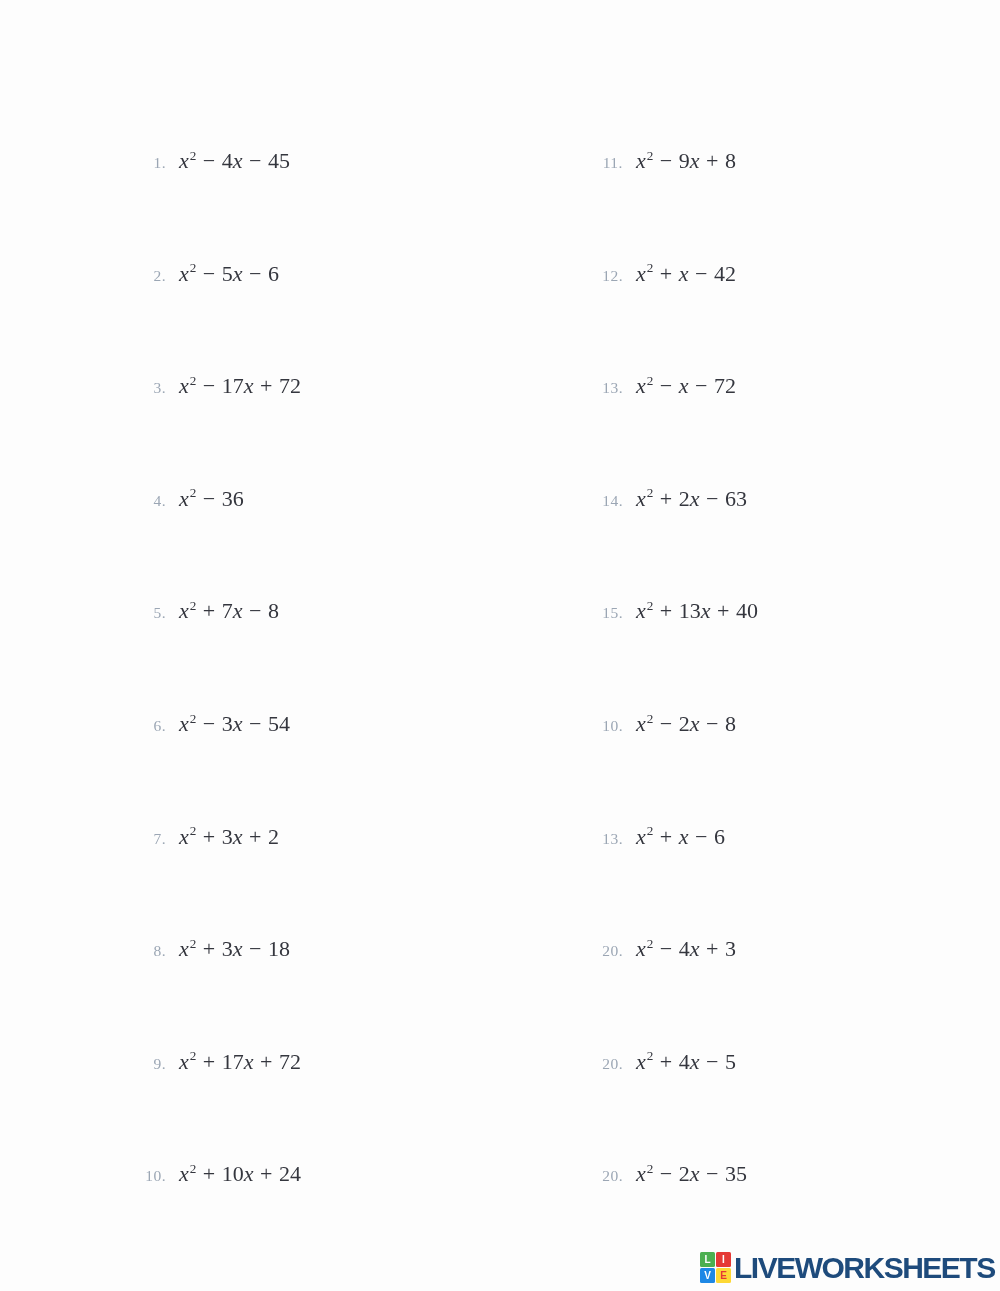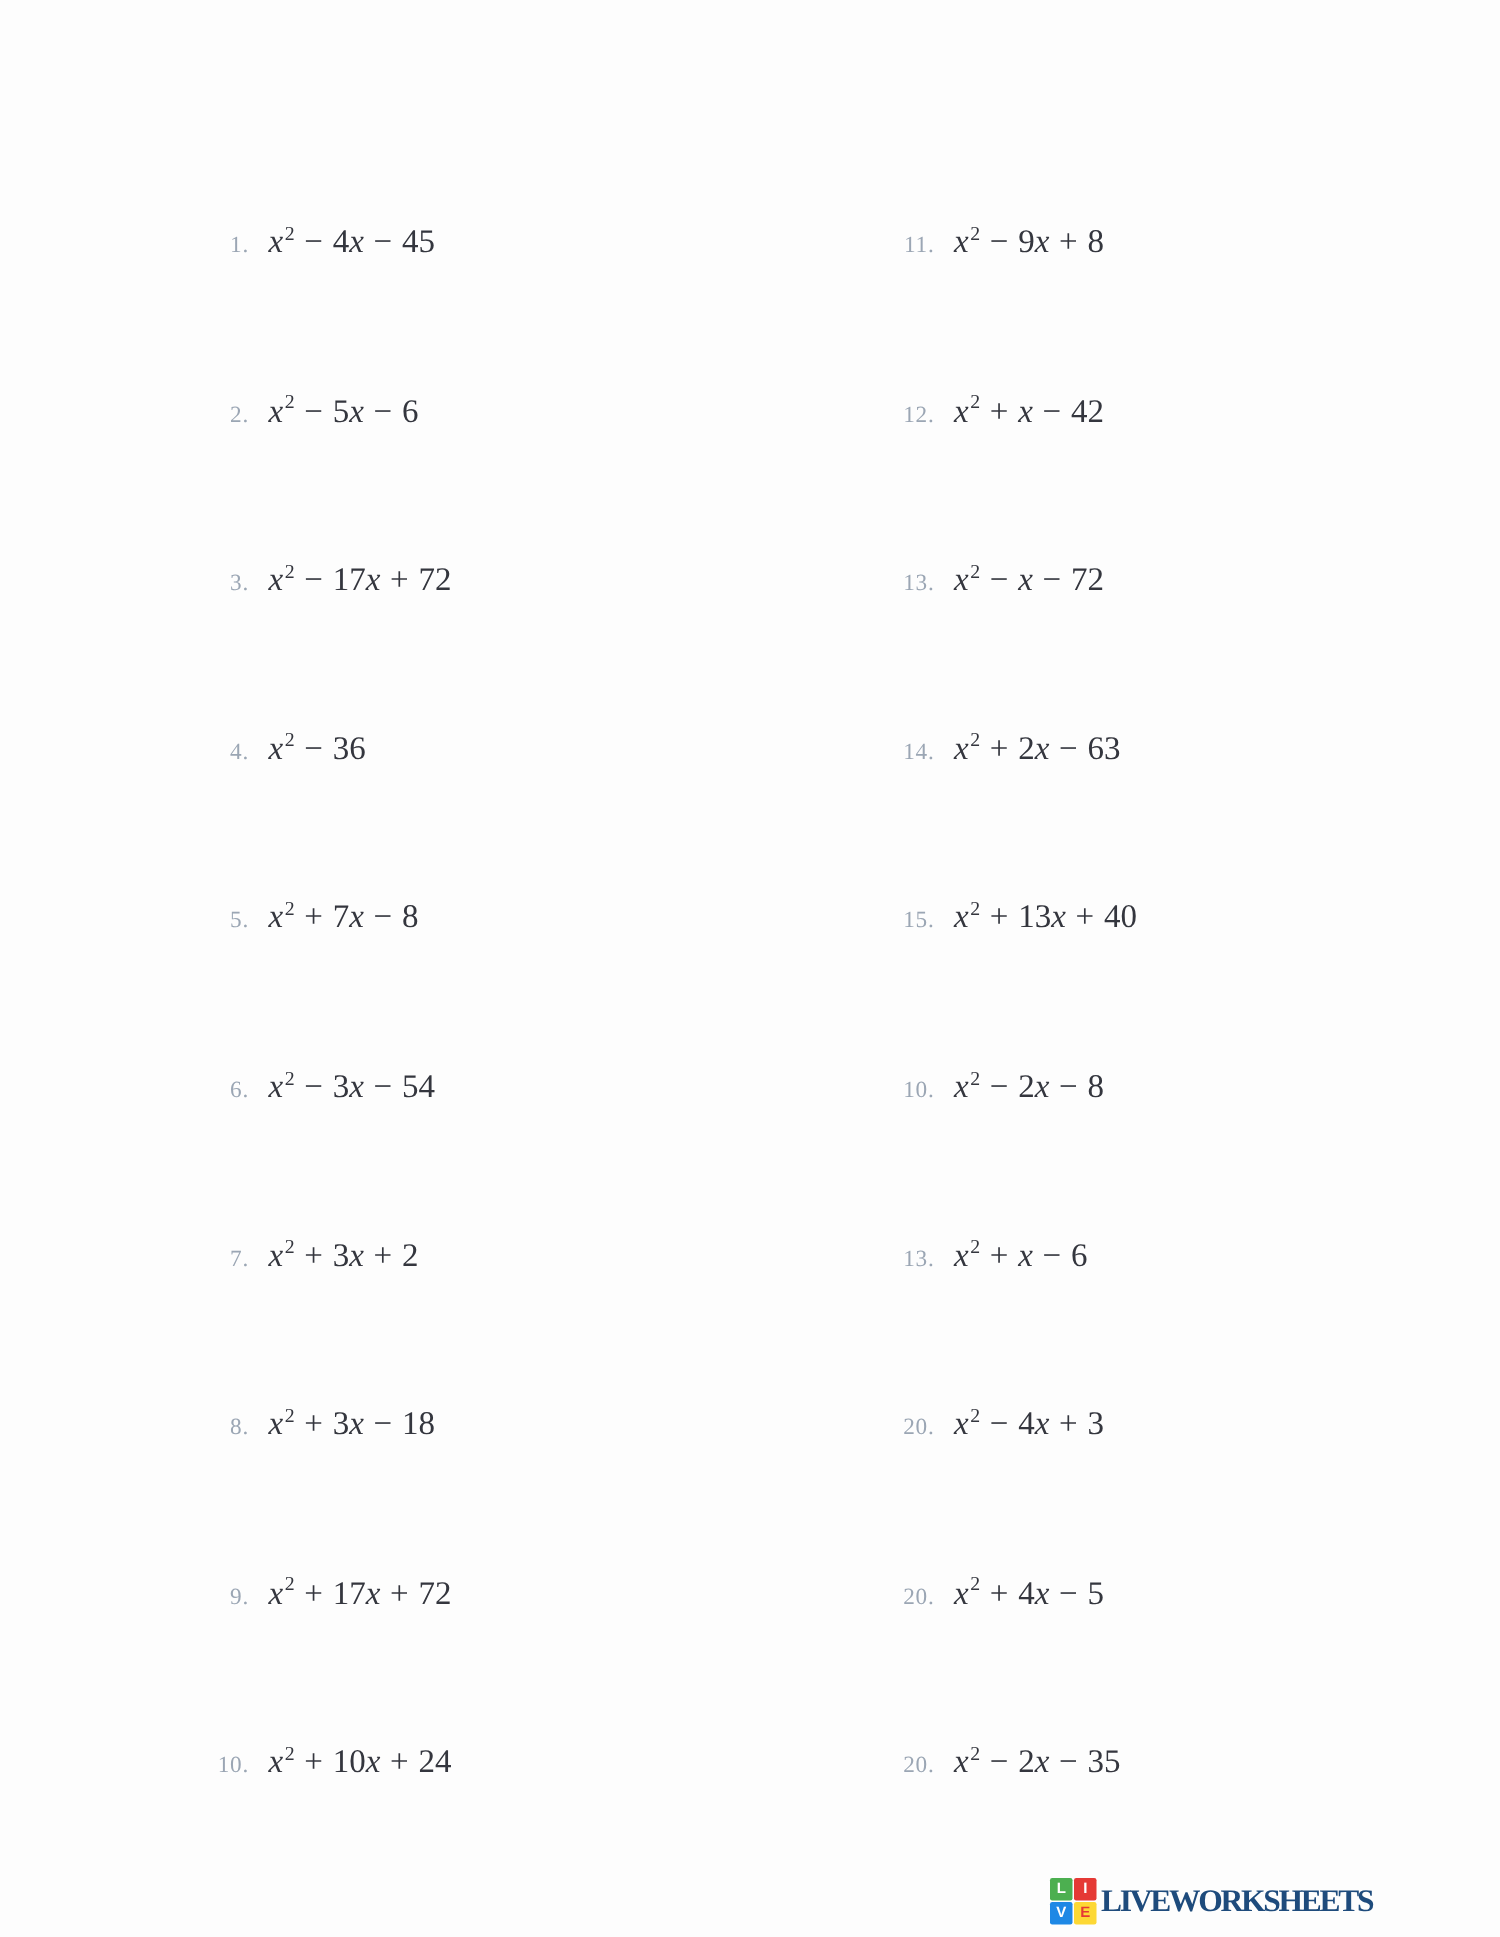--- a/index.html
+++ b/index.html
@@ -76,23 +76,23 @@
   .logo-grid .sq {
     display: flex;
     align-items: center;
     justify-content: center;
     font-family: "Liberation Sans", sans-serif;
     font-weight: 700;
     font-size: 10px;
     border-radius: 1.5px;
   }
   .brand {
-    font-family: Liberation Serif, serif;
+    font-family: Liberation Sans, sans-serif;
     font-weight: 700;
-    font-size: 21px;
+    font-size: 30px;
     letter-spacing: -1.5px;
     line-height: 31px;
   }
 </style>
 </head>
 <body>
 
 <div class="sheet">
   <div class="problems" id="problems">
       <div class="problem">

